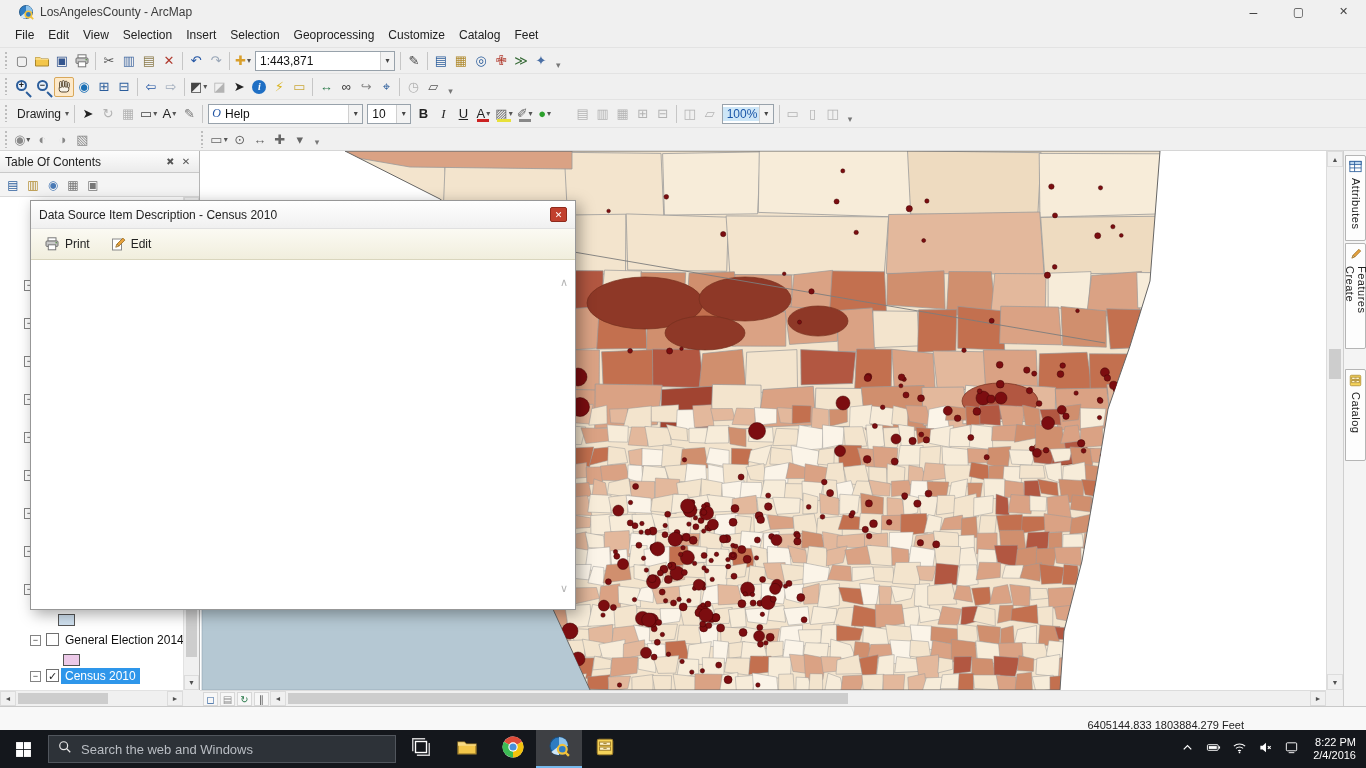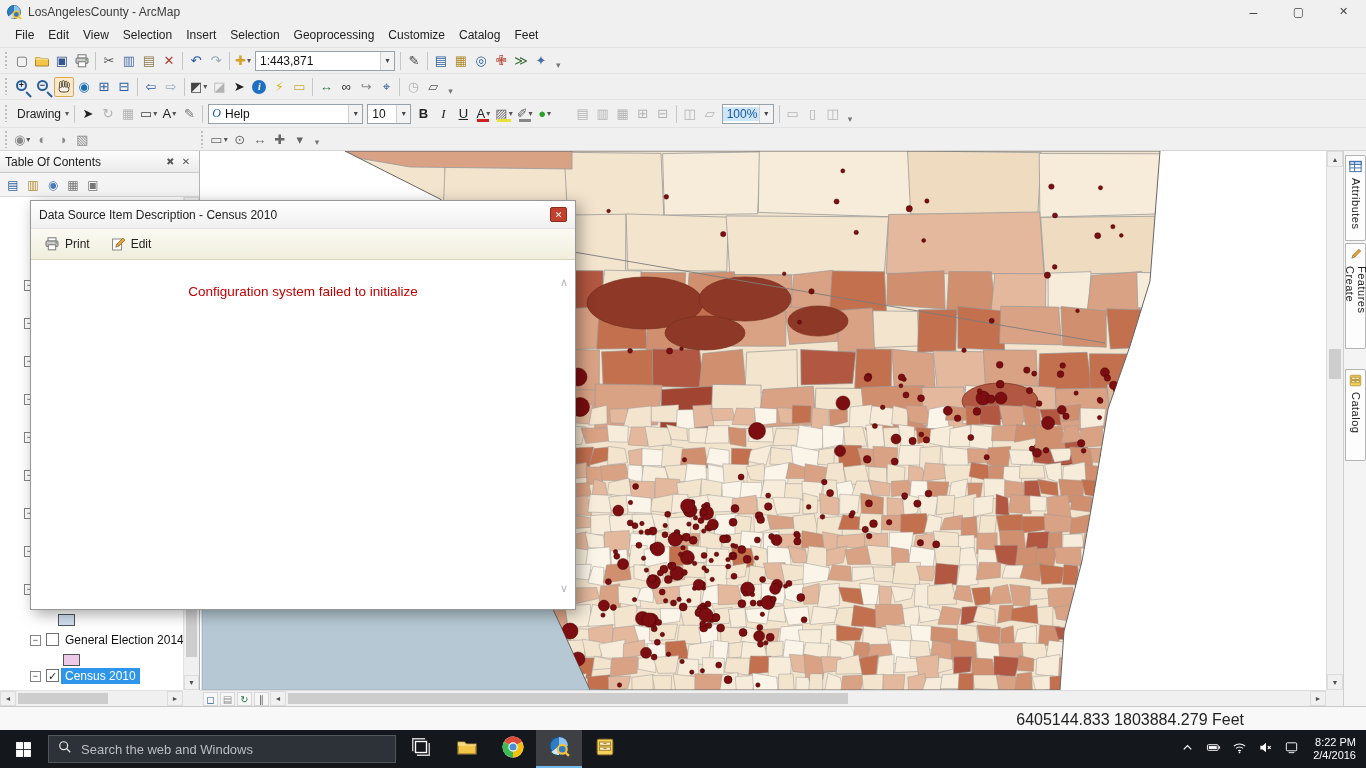--- a/index.html
+++ b/index.html
@@ -1,20 +1,20 @@
 <!DOCTYPE html>
 <html><head>
 <meta charset="utf-8">
 <style>
 *{box-sizing:border-box;margin:0;padding:0}
 body{font-family:"Liberation Sans","DejaVu Sans",sans-serif;background:#777}
 #screen{position:relative;width:1366px;height:768px;background:#f0f0f0;overflow:hidden}
 
 
-#titlebar{position:absolute;left:0;top:0;width:100%;height:23px;background:#f0f0f0;display:flex;align-items:center;padding-left:6px}
+#titlebar{position:absolute;left:0;top:0;width:100%;height:23px;background:#f0f0f0;display:flex;align-items:center;padding-left:18px}
 #titlebar .app-logo{width:16px;height:16px;margin-right:6px;display:inline-block}
 #titlebar .app-logo svg{width:16px;height:16px;display:block}
 #titlebar .wtitle{font-size:12px;color:#3c3c3c}
 .winbtns{position:absolute;right:0;top:0;height:23px;display:flex}
 .winbtn{width:45px;height:23px;display:flex;align-items:center;justify-content:center;color:#444;font-size:11px}
 .winbtn-min::before{content:"–";font-size:14px}
 .winbtn-max::before{content:"▢";font-size:12px}
 .winbtn-close::before{content:"✕";font-size:11px}
 
 
@@ -102,21 +102,21 @@
 .dsd-tbtn{display:flex;align-items:center;gap:5px;font-size:12px;color:#222;padding:3px 8px 3px 4px;border:1px solid transparent;border-radius:2px}
 .dsd-tbtn svg{width:16px;height:16px;display:block}
 #dsd-body{position:relative;flex:1;text-align:center;padding-top:24px;background:#fff}
 .dsd-error{font-size:13.5px;margin:0 0 16px}
 .dsd-chev{position:absolute;right:7px;color:#b5b5b5;font-size:11px}
 #dsd-chev-up{top:16px}
 #dsd-chev-down{bottom:14px}
 
 
 #statusbar{position:absolute;left:0;top:706px;width:100%;height:24px;background:#f8f8f8;border-top:1px solid #c9c9c9}
-#status-coords{position:absolute;right:122px;top:4px;font-size:16px;color:#222}
+#status-coords{position:absolute;right:122px;top:12px;font-size:11px;color:#222}
 
 
 #taskbar{position:absolute;left:0;top:730px;width:100%;height:38px;background:#14171c;display:flex;align-items:stretch}
 #start-button{width:46px;display:flex;align-items:center;justify-content:center}
 #start-button svg{width:17px;height:17px}
 #taskbar-search{width:348px;margin:5px 2px;background:#2d3238;border:1px solid #51565d;display:flex;align-items:center;padding:0 9px;gap:9px}
 #taskbar-search svg{width:14px;height:14px}
 #taskbar-search .stext{font-size:13px;color:#b9bdc3;white-space:nowrap}
 .tb-app{width:46px;display:flex;align-items:center;justify-content:center}
 .tb-app svg{width:22px;height:22px}
@@ -1398,21 +1398,20 @@
               <g transform="rotate(45 10 7)">
                 <rect x="8.6" y="1.5" width="2.8" height="8.5" fill="#e8a33d" stroke="#9c6d20" stroke-width="0.8"></rect>
                 <path d="M8.6 10 L11.4 10 L10 13 Z" fill="#e8cfa0" stroke="#9c6d20" stroke-width="0.8"></path>
               </g>
             </svg>
           </span>
         <span>Edit</span>
       </span>
     </div>
     <div id="dsd-body">
-      <p class="dsd-error" style="color: rgb(192, 0, 0);">Configuration system failed to initialize</p>
       <span class="dsd-chev" id="dsd-chev-up">∧</span>
       <span class="dsd-chev" id="dsd-chev-down">∨</span>
     </div>
   </div>
 
   <div id="statusbar">
     <span id="status-coords">6405144.833 1803884.279 Feet</span>
   </div>
 
   <div id="taskbar">

